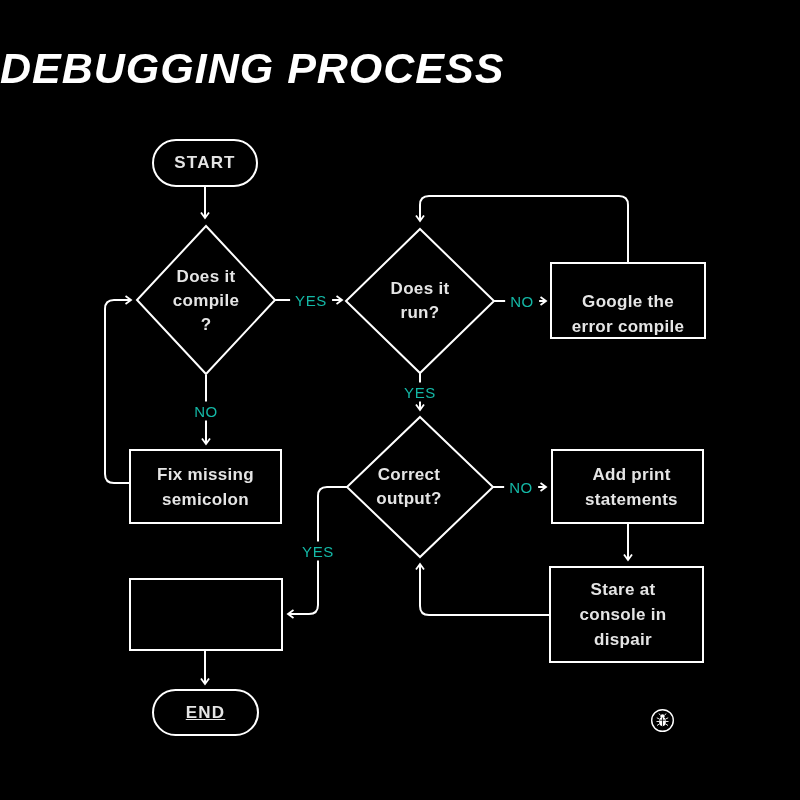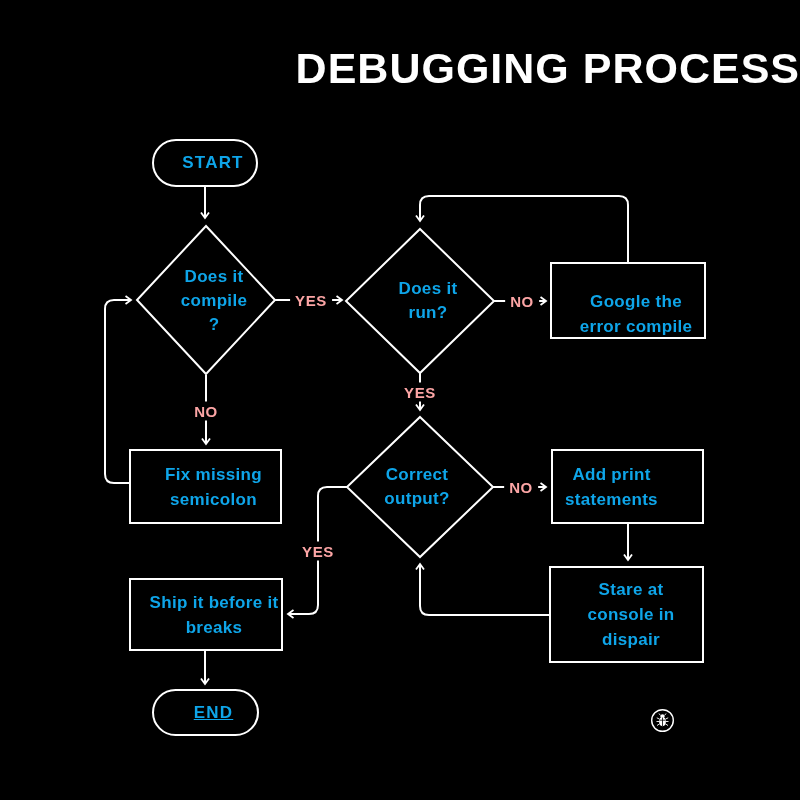--- a/index.html
+++ b/index.html
@@ -12,56 +12,56 @@
   .canvas {
     position: relative;
     width: 800px; height: 800px;
     background: #000000;
     color: #ffffff;
   }
   .title {
     position: absolute;
     left: 0; top: 44px;
     width: 100%;
-    text-align: right;
+    text-align: left;
     font-size: 43px;
     font-weight: 800;
     letter-spacing: 1px;
     color: #ffffff;
+    font-style: italic;
   }
   svg.wires {
     position: absolute;
     left: 0; top: 0;
     width: 800px; height: 800px;
   }
   .node-text {
     position: absolute;
     display: flex;
     flex-direction: column;
     justify-content: center;
     align-items: center;
     font-size: 17px;
     font-weight: 700;
     letter-spacing: 0.3px;
     line-height: 24px;
-    color: #0ea5e9;
-    margin-left: 8px;
+    color: #e5e5e5;
   }
   .node-text.boxed { line-height: 25px; }
   .center-anchor { transform: translate(-50%, -50%); }
   .pill-text { letter-spacing: 1.2px; font-size: 17px; }
   .edge-label {
     position: absolute;
     transform: translate(-50%, -50%);
     background: #000000;
     padding: 1px 5px;
     font-size: 15px;
-    font-weight: 700;
+    font-weight: 400;
     letter-spacing: 0.6px;
-    color: #fca5a5;
+    color: #14b8a6;
     white-space: nowrap;
   }
   .bug-badge {
     position: absolute;
     left: 650px; top: 708px;
     width: 25px; height: 25px;
   }
 </style>
 </head>
 <body>
@@ -129,35 +129,31 @@
   <div class="node-text boxed" style="left:130px;top:450px;width:151px;height:73px;">
     <span>Fix missing</span>
     <span>semicolon</span>
   </div>
 
   <div class="node-text center-anchor" style="left:409px;top:487px;">
     <span>Correct</span>
     <span>output?</span>
   </div>
 
-  <div class="node-text boxed" style="left:528px;top:450px;width:151px;height:73px;">
+  <div class="node-text boxed" style="left:556px;top:450px;width:151px;height:73px;">
     <span>Add print</span>
     <span>statements</span>
   </div>
 
   <div class="node-text boxed" style="left:550px;top:567px;width:146px;height:95px;">
     <span>Stare at</span>
     <span>console in</span>
     <span>dispair</span>
   </div>
 
-  <div class="node-text boxed" style="left:130px;top:579px;width:152px;height:71px;">
-    <span>Ship it before it</span>
-    <span>breaks</span>
-  </div>
 
   <div class="node-text pill-text" style="left:153px;top:690px;width:105px;height:45px;text-decoration:underline;">
     <span>END</span>
   </div>
 
   <span class="edge-label" style="left:311px;top:300px;">YES</span>
   <span class="edge-label" style="left:522px;top:301px;">NO</span>
   <span class="edge-label" style="left:206px;top:411px;">NO</span>
   <span class="edge-label" style="left:420px;top:392px;">YES</span>
   <span class="edge-label" style="left:521px;top:487px;">NO</span>

